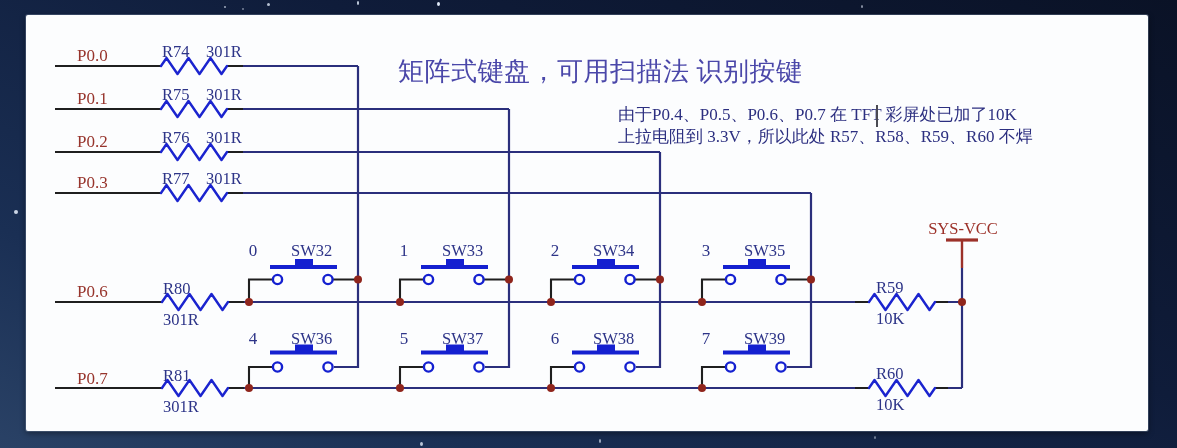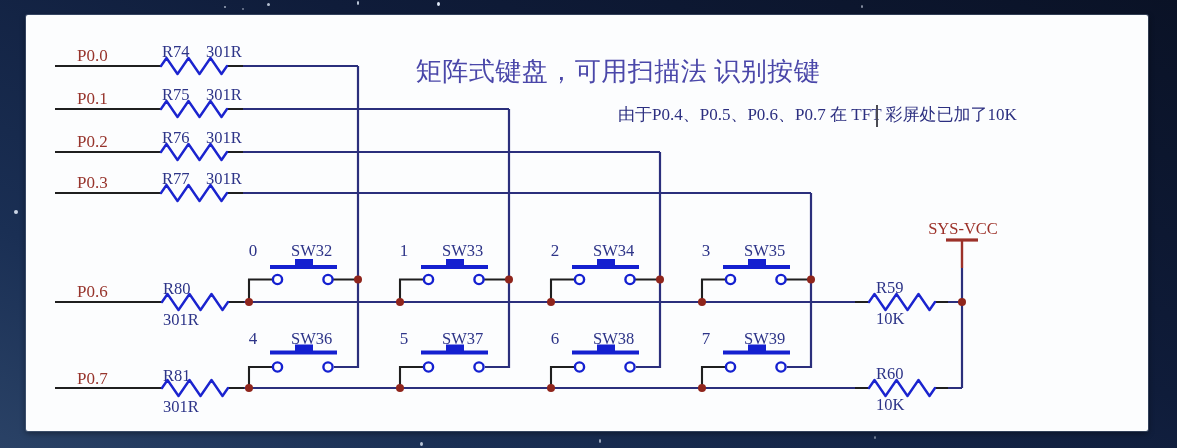--- a/index.html
+++ b/index.html
@@ -23,21 +23,21 @@
   .w-nav{stroke:#2b2f7c;stroke-width:2.2;fill:none;}
   .w-blk{stroke:#1f1f1f;stroke-width:2.1;fill:none;}
   .zig{stroke:#1b24cf;stroke-width:2.4;fill:none;stroke-linejoin:round;stroke-linecap:round;}
   .sw-bar{stroke:#1420d0;stroke-width:4;fill:none;}
   .sw-bump{fill:#1420d0;}
   .sw-c{fill:#ffffff;stroke:#1420d0;stroke-width:2.4;}
   .dot{fill:#8f251c;}
   .pwr-red{stroke:#9c3129;fill:none;}
   .title{
     position:absolute;left:398px;top:54px;width:440px;
-    font-size:26px;color:#4a47a9;letter-spacing:.5px;white-space:nowrap;text-align:center;
+    font-size:26px;color:#4a47a9;letter-spacing:.5px;white-space:nowrap;
   }
   .note{
     position:absolute;left:618px;top:104px;width:420px;
     font-size:17px;line-height:22px;color:#2c2f80;white-space:nowrap;
   }
   .cursor-bar{position:absolute;left:876px;top:105px;width:2px;height:22px;background:#4a4a52;}
 </style>
 </head>
 <body>
 
@@ -50,20 +50,21 @@
 <div class="star" style="left:14px;top:210px;width:4px;height:4px;opacity:.9"></div>
 <div class="star" style="left:420px;top:442px;width:3px;height:4px;opacity:.8"></div>
 <div class="star" style="left:599px;top:439px;width:2px;height:4px;opacity:.7"></div>
 <div class="star" style="left:874px;top:436px;width:2px;height:3px;opacity:.5"></div>
 
 <div class="panel"></div>
 
 <div class="title">矩阵式键盘，可用扫描法 识别按键</div>
 <div class="note">
   <div>由于P0.4、P0.5、P0.6、P0.7 在 TFT 彩屏处已加了10K</div>
+  <div>上拉电阻到 3.3V，所以此处 R57、R58、R59、R60 不焊</div>
 </div>
 <div class="cursor-bar"></div>
 
 <svg class="schem" viewBox="0 0 1177 448">
 
   <g>
     <text class="t-port" x="77" y="61">P0.0</text>
     <text class="t-ref" x="162" y="57">R74</text>
     <text class="t-ref" x="206" y="57">301R</text>
     <path class="w-blk" d="M55,66 H161 M227,66 H243"></path>

